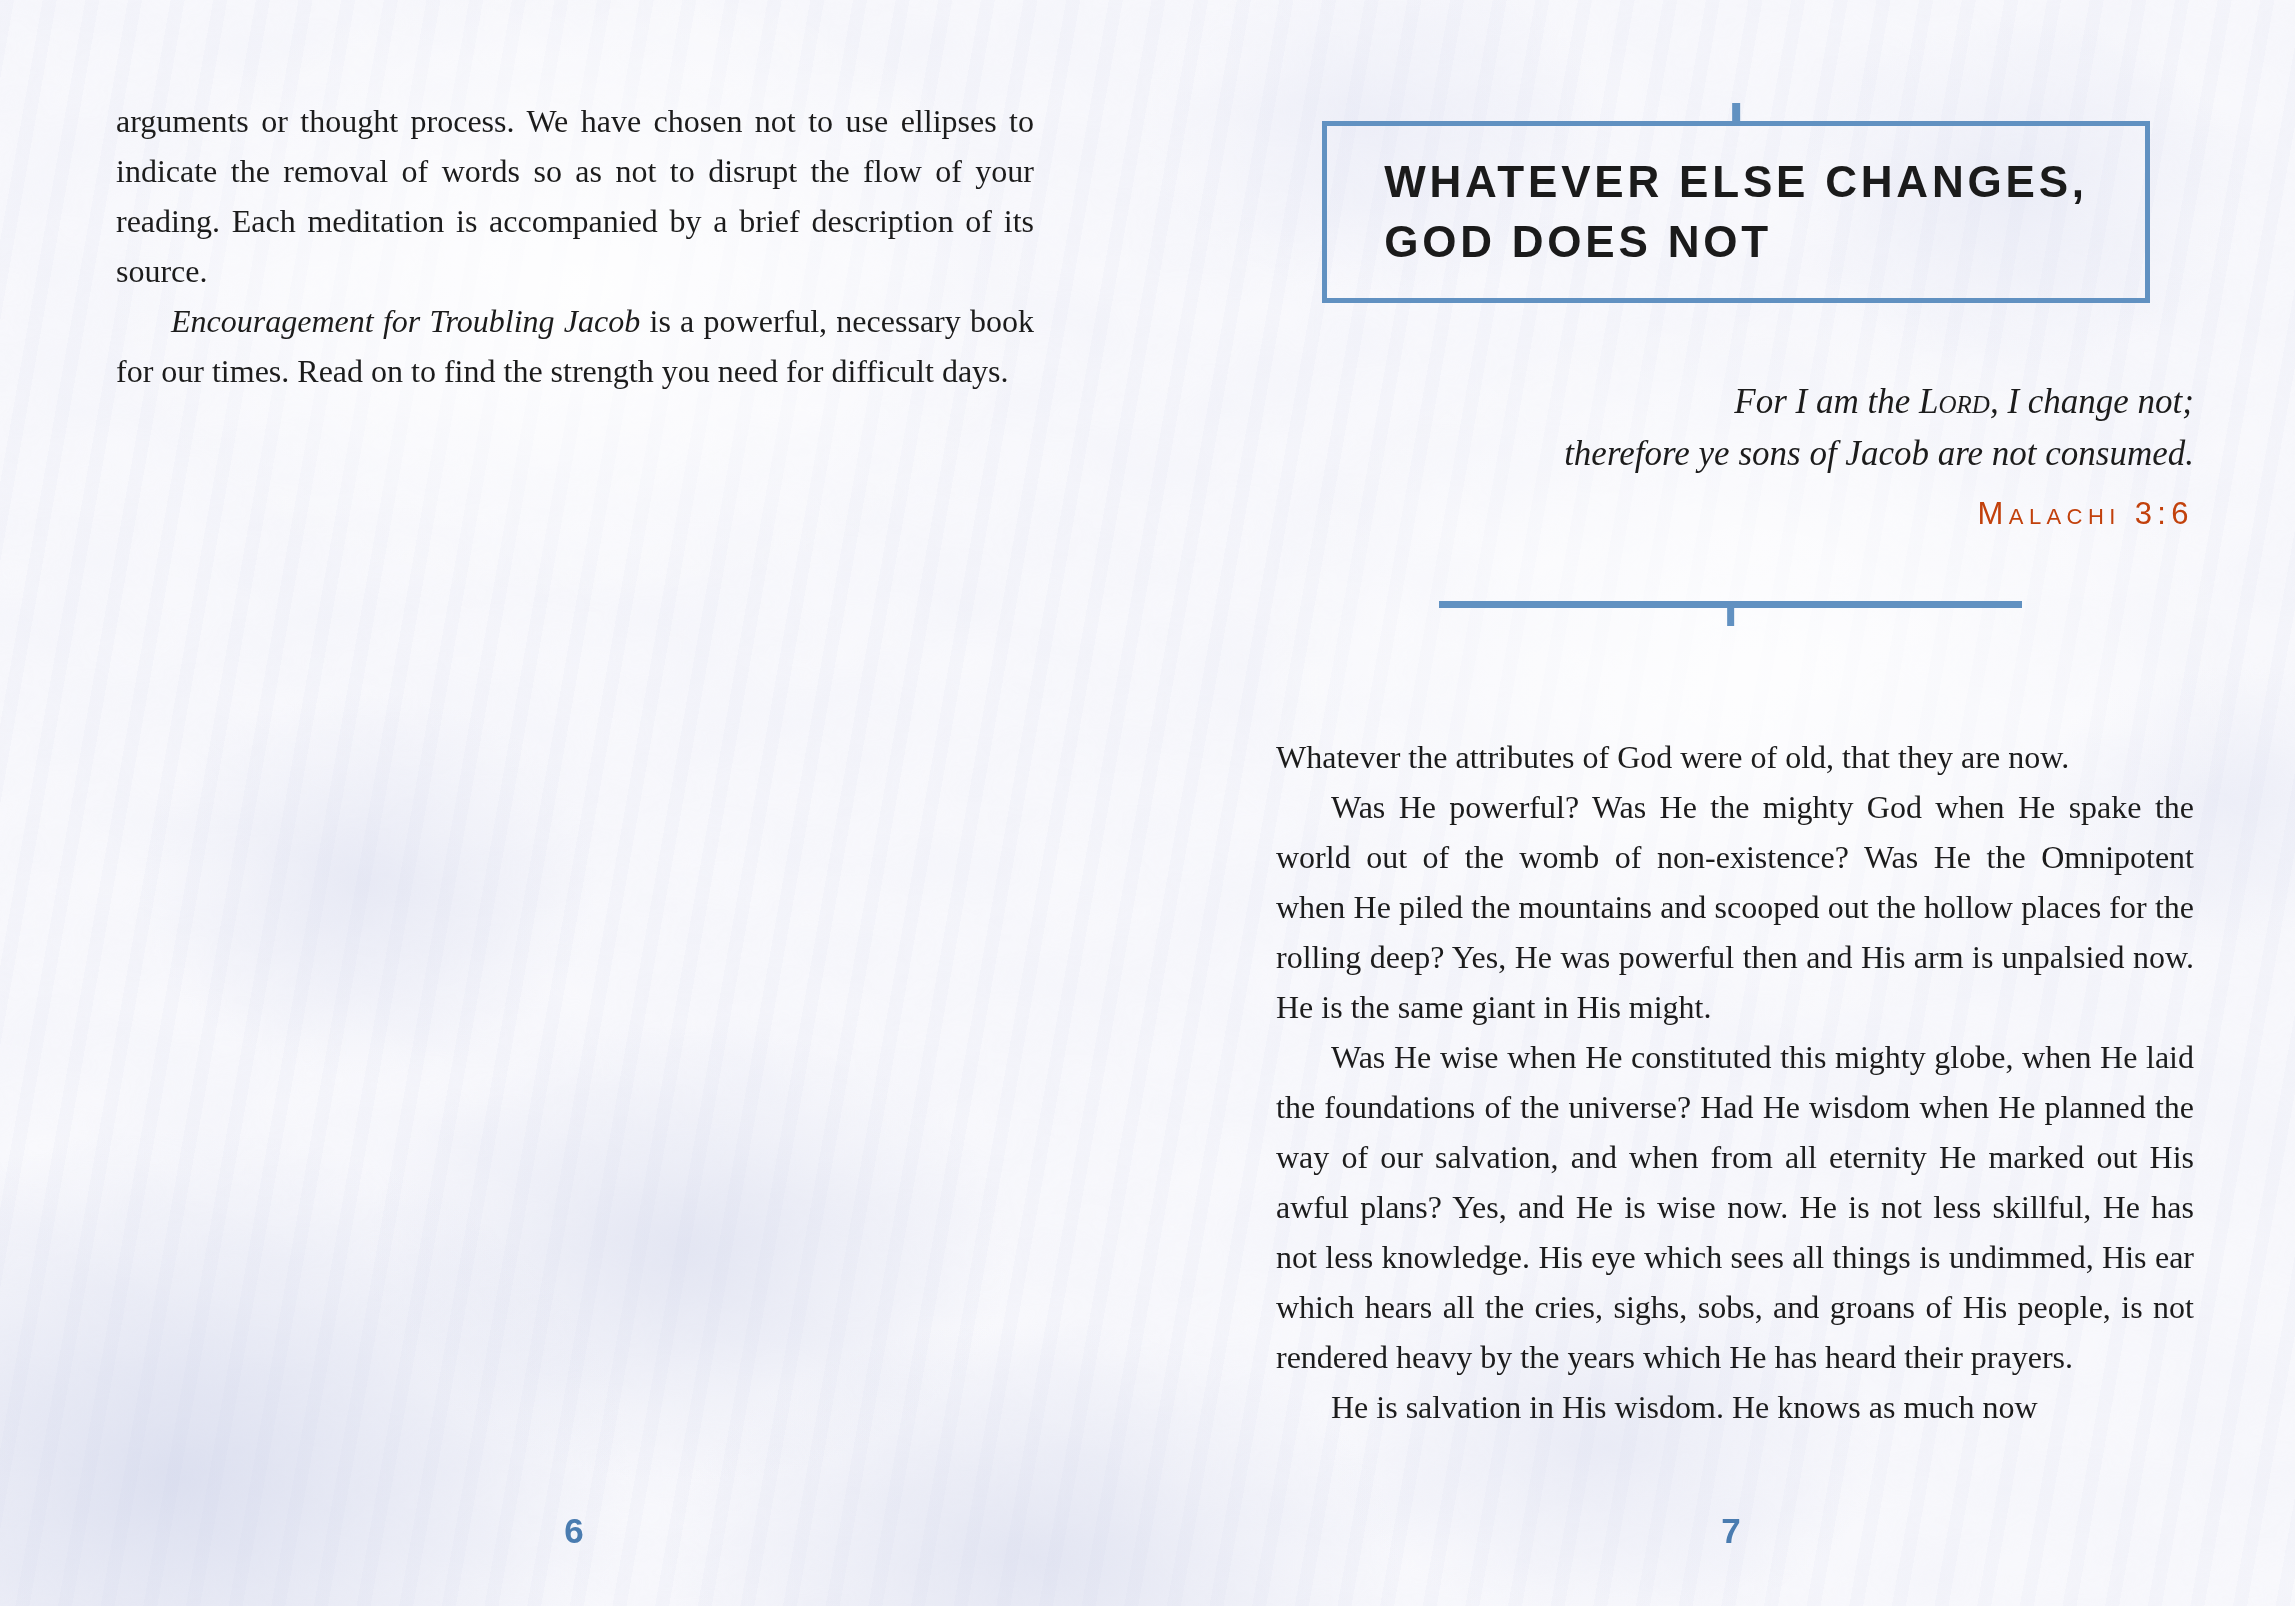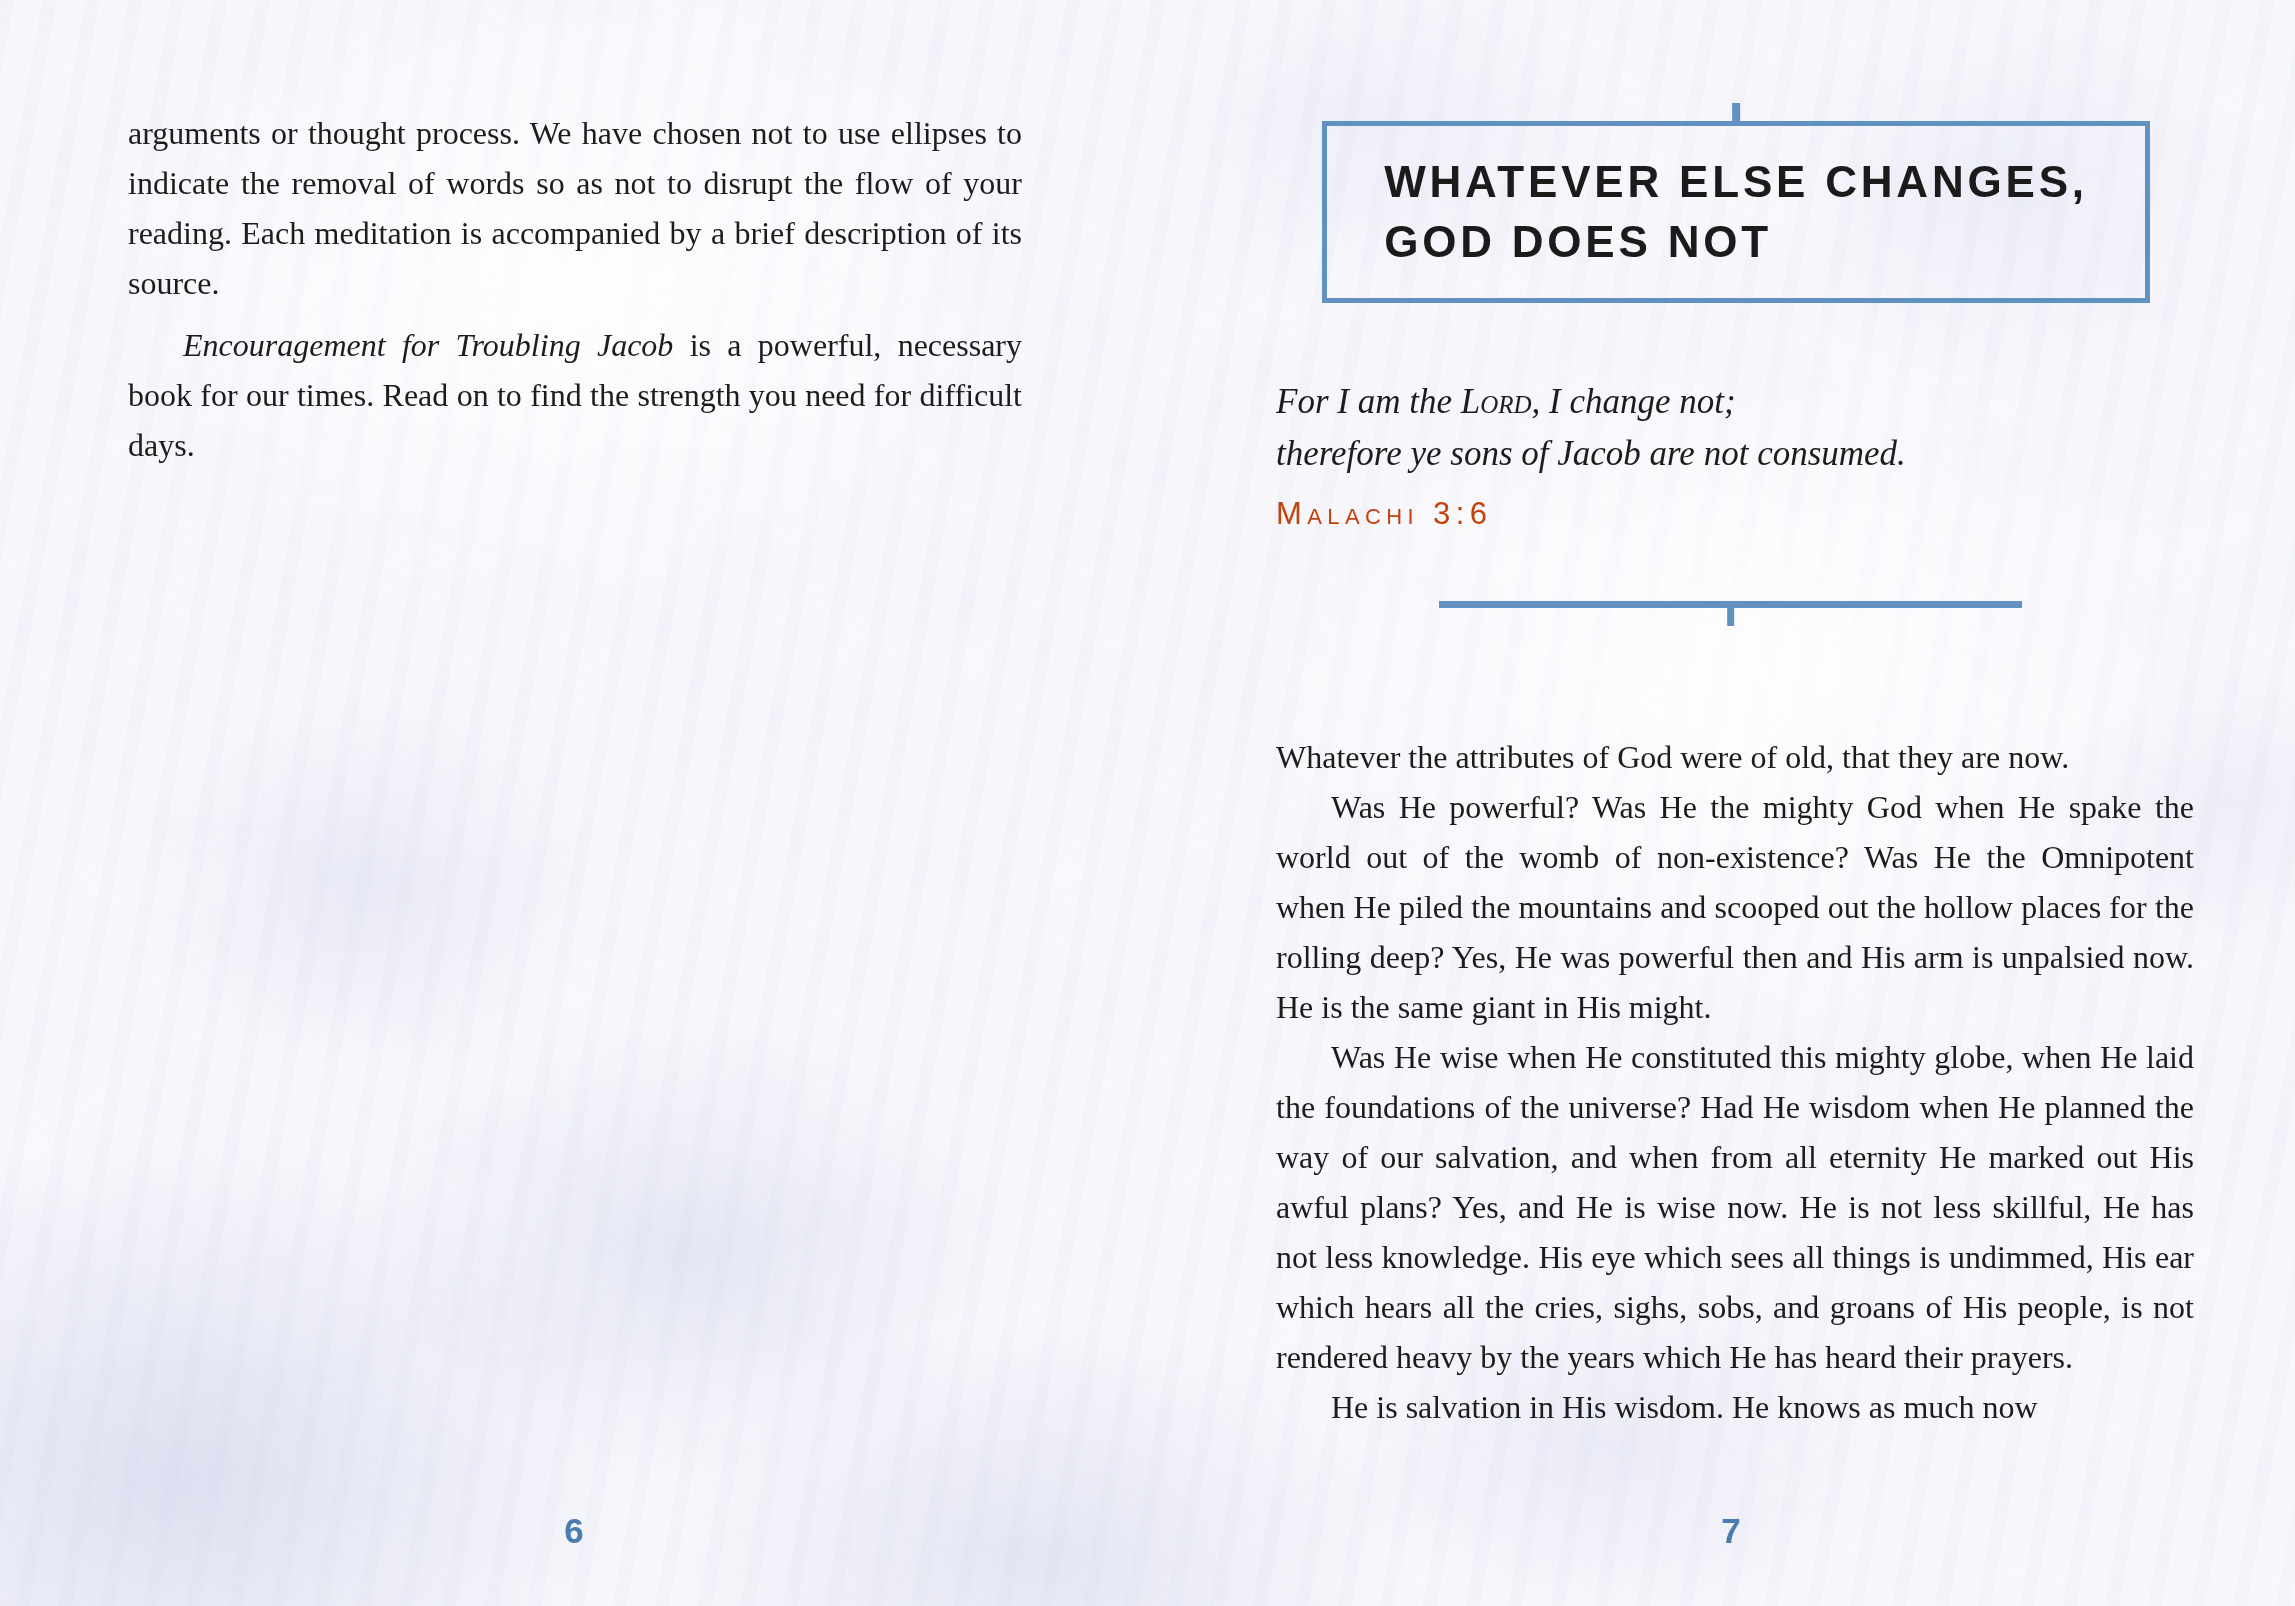--- a/index.html
+++ b/index.html
@@ -30,21 +30,21 @@
       radial-gradient(398px 275px at 60% 8%, rgba(218,221,240,0.30), rgba(218,221,240,0) 60%),
       repeating-linear-gradient(100deg, rgba(208,212,234,0.10) 0 13.8px, rgba(255,255,255,0) 13.8px 42px);
   }
   .content { position: absolute; inset: 0; z-index: 2; }
 
   
   .left-text {
     position: absolute; left: 116px; top: 96px; width: 918px;
     font-size: 32px; line-height: 50px; text-align: justify;
   }
-  .left-text p { margin: 12px; }
+  .left-text p { margin: 0; }
   .indented { text-indent: 55px; }
   .italic { font-style: italic; }
 
   
   .title-box {
     position: absolute; left: 1322px; top: 121px; width: 828px; height: 182px;
     box-sizing: border-box;
     border: 5.4px solid #6191c1;
     display: flex; align-items: center; justify-content: center;
   }
@@ -55,21 +55,21 @@
   .chapter-title {
     margin: 0; text-align: left;
     font-family: "Liberation Sans", sans-serif;
     font-weight: 700; font-size: 44px; line-height: 60px; letter-spacing: 3.8px;
     color: #1b1b1b;
   }
   .chapter-title span { display: block; }
 
   .epigraph {
     position: absolute; left: 1276px; top: 376px; width: 918px;
-    text-align: left;
+    text-align: right;
   }
   .verse-line {
     margin: 0; font-style: italic; font-size: 35px; line-height: 52px;
   }
   .sc { font-variant: small-caps; }
   .verse-ref {
     margin: 17px 0 0 0;
     font-family: "Liberation Sans", sans-serif;
     font-style: normal; font-variant: small-caps;
     font-size: 31px; letter-spacing: 5.4px; line-height: 34px;

